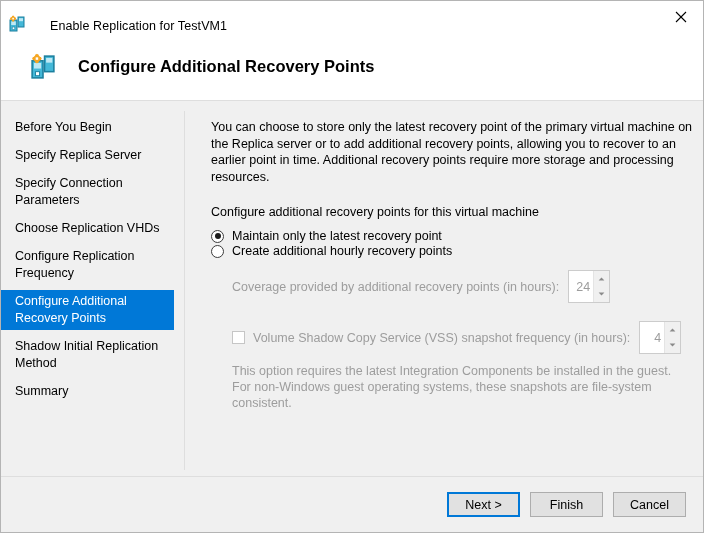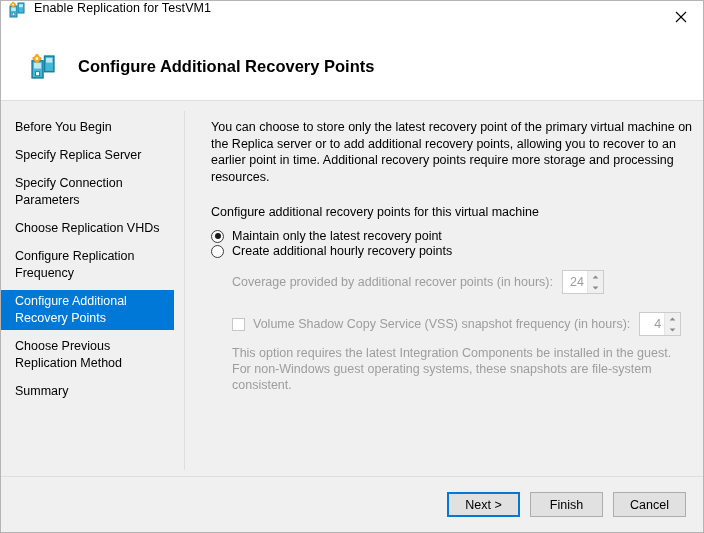--- a/index.html
+++ b/index.html
@@ -25,22 +25,23 @@
     display: flex;
     flex-direction: column;
   }
 
   
   #titlebar {
     height: 32px;
     min-height: 32px;
     background: #ffffff;
     display: flex;
-    align-items: flex-start;
+    align-items: flex-end;
     position: relative;
+    gap: 16px;
   }
   #titlebar-icon {
     margin-left: 7px;
     margin-right: 8px;
     width: 18px;
     height: 18px;
     display: block;
   }
   #titlebar-text {
     font-size: 12.5px;
@@ -192,21 +193,21 @@
     background: #ffffff;
     margin-right: 8px;
     box-sizing: border-box;
   }
 
   
   .spinner {
     display: inline-flex;
     align-items: stretch;
     width: 42px;
-    height: 24px;
+    height: 33px;
     border: 1px solid #cccccc;
     background: #ffffff;
     margin-left: 9px;
     box-sizing: border-box;
   }
   .spinner-value {
     flex: 1;
     display: flex;
     align-items: center;
     justify-content: flex-end;
@@ -334,21 +335,21 @@
       <div class="nav-item">
         <span>Choose Replication VHDs</span>
       </div>
       <div class="nav-item">
         <span>Configure Replication Frequency</span>
       </div>
       <div class="nav-item selected">
         <span>Configure Additional Recovery Points</span>
       </div>
       <div class="nav-item">
-        <span>Choose Previous Replication Method</span>
+        <span>Shadow Initial Replication Method</span>
       </div>
       <div class="nav-item">
         <span>Summary</span>
       </div>
     </div>
 
     <div id="content-separator"></div>
 
     <div id="content">
       <div id="intro-text">You can choose to store only the latest recovery point of the primary virtual machine on the Replica server or to add additional recovery points, allowing you to recover to an earlier point in time. Additional recovery points require more storage and processing resources.</div>
@@ -358,21 +359,21 @@
         <span class="radio-mark checked"></span>
         <span class="radio-label">Maintain only the latest recovery point</span>
       </div>
 
       <div class="radio-row second">
         <span class="radio-mark"></span>
         <span class="radio-label">Create additional hourly recovery points</span>
       </div>
 
       <div class="disabled-row">
-        <span class="disabled-text">Coverage provided by additional recover points (in hours):</span>
+        <span class="disabled-text">Coverage provided by additional recovery points (in hours):</span>
         <span class="spinner">
           <span class="spinner-value">24</span>
           <span class="spinner-buttons">
             <span class="spin-btn">
               <svg width="7" height="4" viewBox="0 0 7 4">
                   <polygon points="3.5,0.6 6.4,3.4 0.6,3.4" fill="#8a8a8a"></polygon>
                 </svg>
             </span>
             <span class="spin-btn">
               <svg width="7" height="4" viewBox="0 0 7 4">

